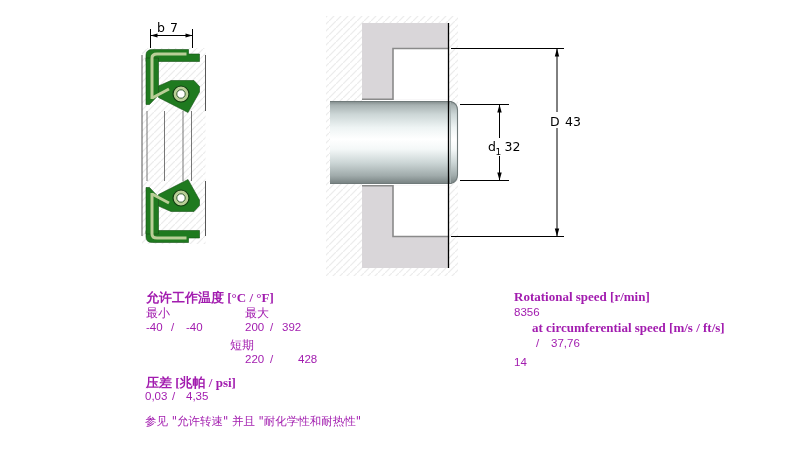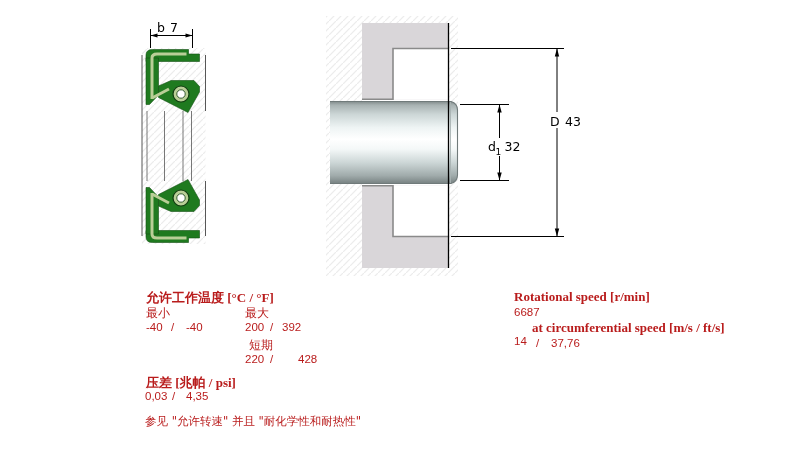--- a/index.html
+++ b/index.html
@@ -1,19 +1,19 @@
 <!DOCTYPE html>
 <html><head>
 <meta charset="utf-8">
 <style>
   html,body{margin:0;padding:0;background:#ffffff;}
   .page{position:relative;width:800px;height:450px;background:#ffffff;overflow:hidden;
         font-family:"Liberation Sans","DejaVu Sans",sans-serif;color:#000;}
   svg{position:absolute;overflow:visible;}
-  .txt{position:absolute;white-space:nowrap;color:#b91c1c;}
+  .txt{position:absolute;white-space:nowrap;color:#a21caf;}
   .hdr{font-family:"Liberation Serif","DejaVu Serif",serif;font-weight:bold;font-size:13px;}
   .lbl{font-family:"DejaVu Sans","Liberation Sans",sans-serif;font-size:12px;}
   .val{font-family:"Liberation Sans","DejaVu Sans",sans-serif;font-size:11.5px;}
   .note{font-family:"DejaVu Sans","Liberation Sans",sans-serif;font-size:11.5px;}
   .dimtxt{font-family:"DejaVu Sans","Liberation Sans",sans-serif;font-size:12.5px;fill:#000;}
   .dimtxt-sub{font-family:"DejaVu Sans","Liberation Sans",sans-serif;font-size:9px;fill:#000;}
   .dimline{stroke:#000;stroke-width:1;fill:none;}
   .greenpart{fill:#1F7A1F;stroke:#145014;stroke-width:0.6;}
   .liner{stroke:#B9CE97;stroke-width:3;fill:none;}
   .spring-outer{fill:#B9CE97;stroke:#0F3C0F;stroke-width:1.2;}
@@ -137,33 +137,33 @@
   <div class="txt lbl" style="left:245px;top:305px;">最大</div>
 
   <div class="txt val" style="left:146px;top:321px;">-40</div>
   <div class="txt val" style="left:171px;top:321px;">/</div>
   <div class="txt val" style="left:186px;top:321px;">-40</div>
 
   <div class="txt val" style="left:245px;top:321px;">200</div>
   <div class="txt val" style="left:270px;top:321px;">/</div>
   <div class="txt val" style="left:282px;top:321px;">392</div>
 
-  <div class="txt lbl" style="left:249px;top:337px;">短期</div>
+  <div class="txt lbl" style="left:230px;top:337px;">短期</div>
 
   <div class="txt val" style="left:245px;top:353px;">220</div>
   <div class="txt val" style="left:270px;top:353px;">/</div>
   <div class="txt val" style="left:282px;top:353px;margin-left:16px;">428</div>
 
   <div class="txt hdr" style="left:146px;top:374px;">压差 [兆帕 / psi]</div>
   <div class="txt val" style="left:145px;top:390px;">0,03</div>
   <div class="txt val" style="left:172px;top:390px;">/</div>
   <div class="txt val" style="left:186px;top:390px;">4,35</div>
 
   <div class="txt note" style="left:145px;top:414px;">参见 "允许转速" 并且 "耐化学性和耐热性"</div>
 
   <div class="txt hdr" style="left:514px;top:289px;font-family:Liberation Serif, serif;">Rotational speed [r/min]</div>
-  <div class="txt val" style="left:514px;top:306px;">6687</div>
+  <div class="txt val" style="left:514px;top:306px;">8356</div>
   <div class="txt hdr" style="left:532px;top:320px;">at circumferential speed [m/s / ft/s]</div>
-  <div class="txt val" style="left:514px;top:335px;text-align:right;">14</div>
+  <div class="txt val" style="left:514px;top:356px;text-align:right;">14</div>
   <div class="txt val" style="left:536px;top:337px;">/</div>
   <div class="txt val" style="left:551px;top:337px;">37,76</div>
 
 </div>
 
 </body></html>

